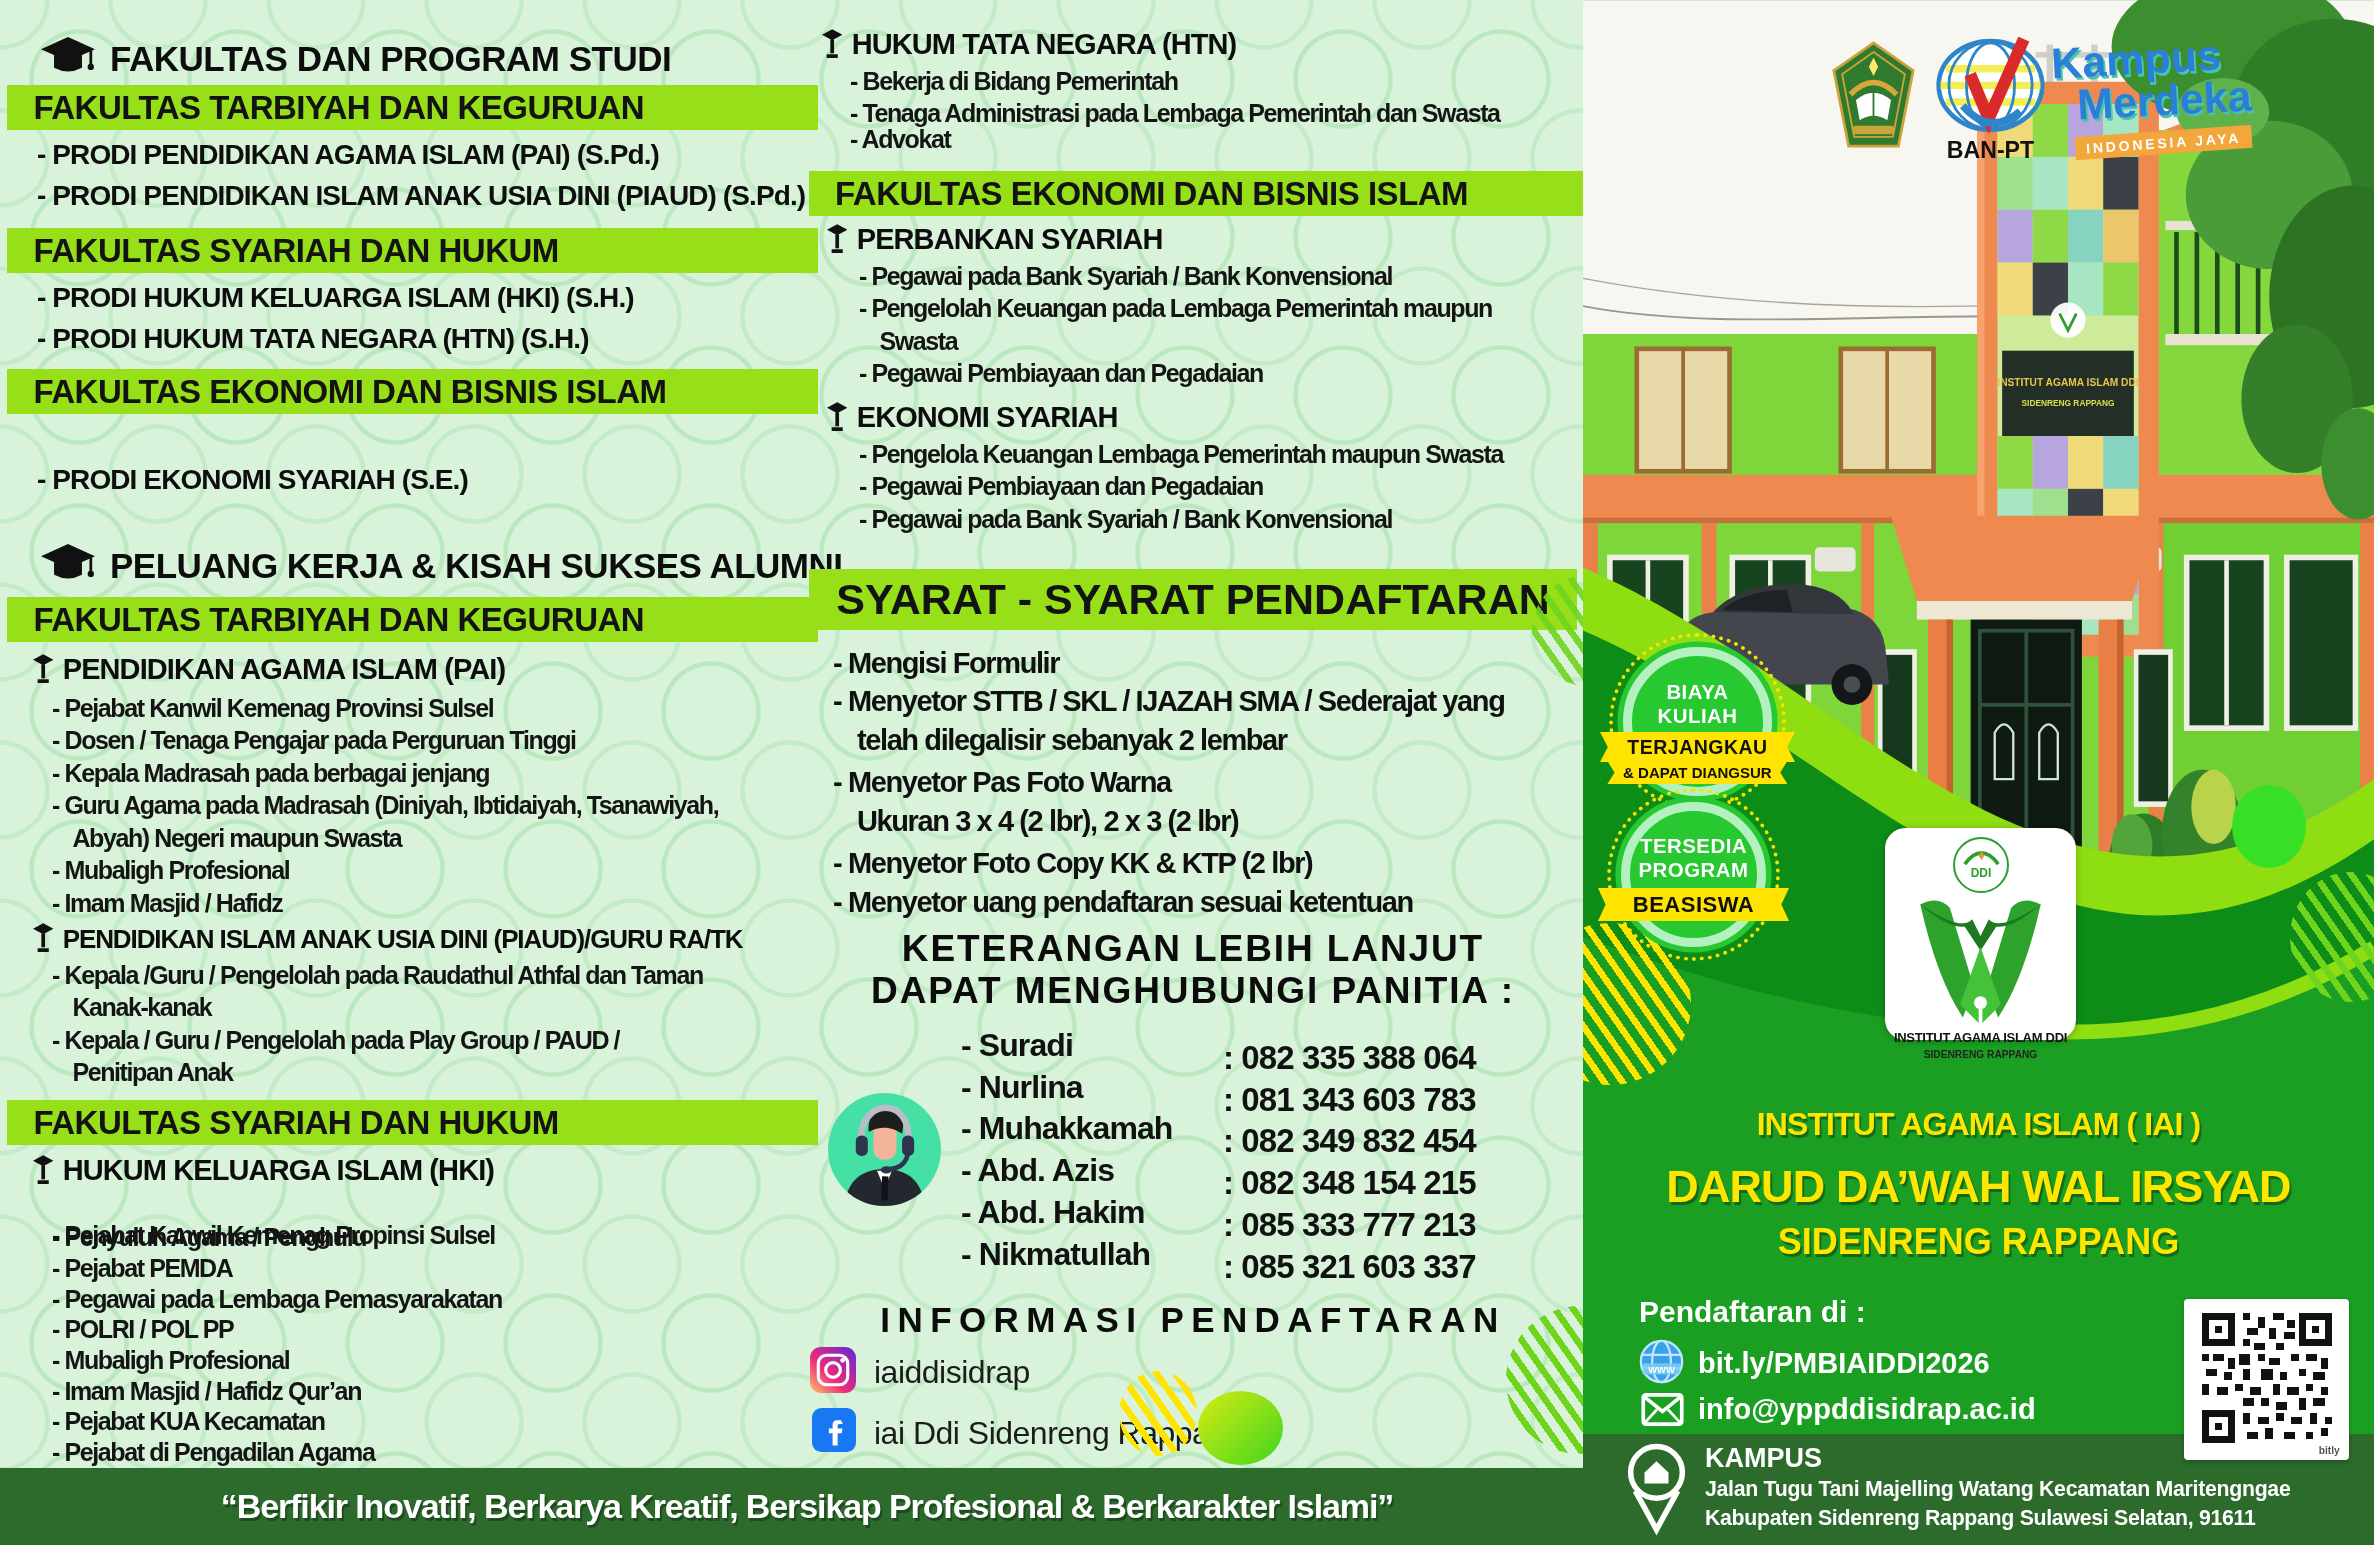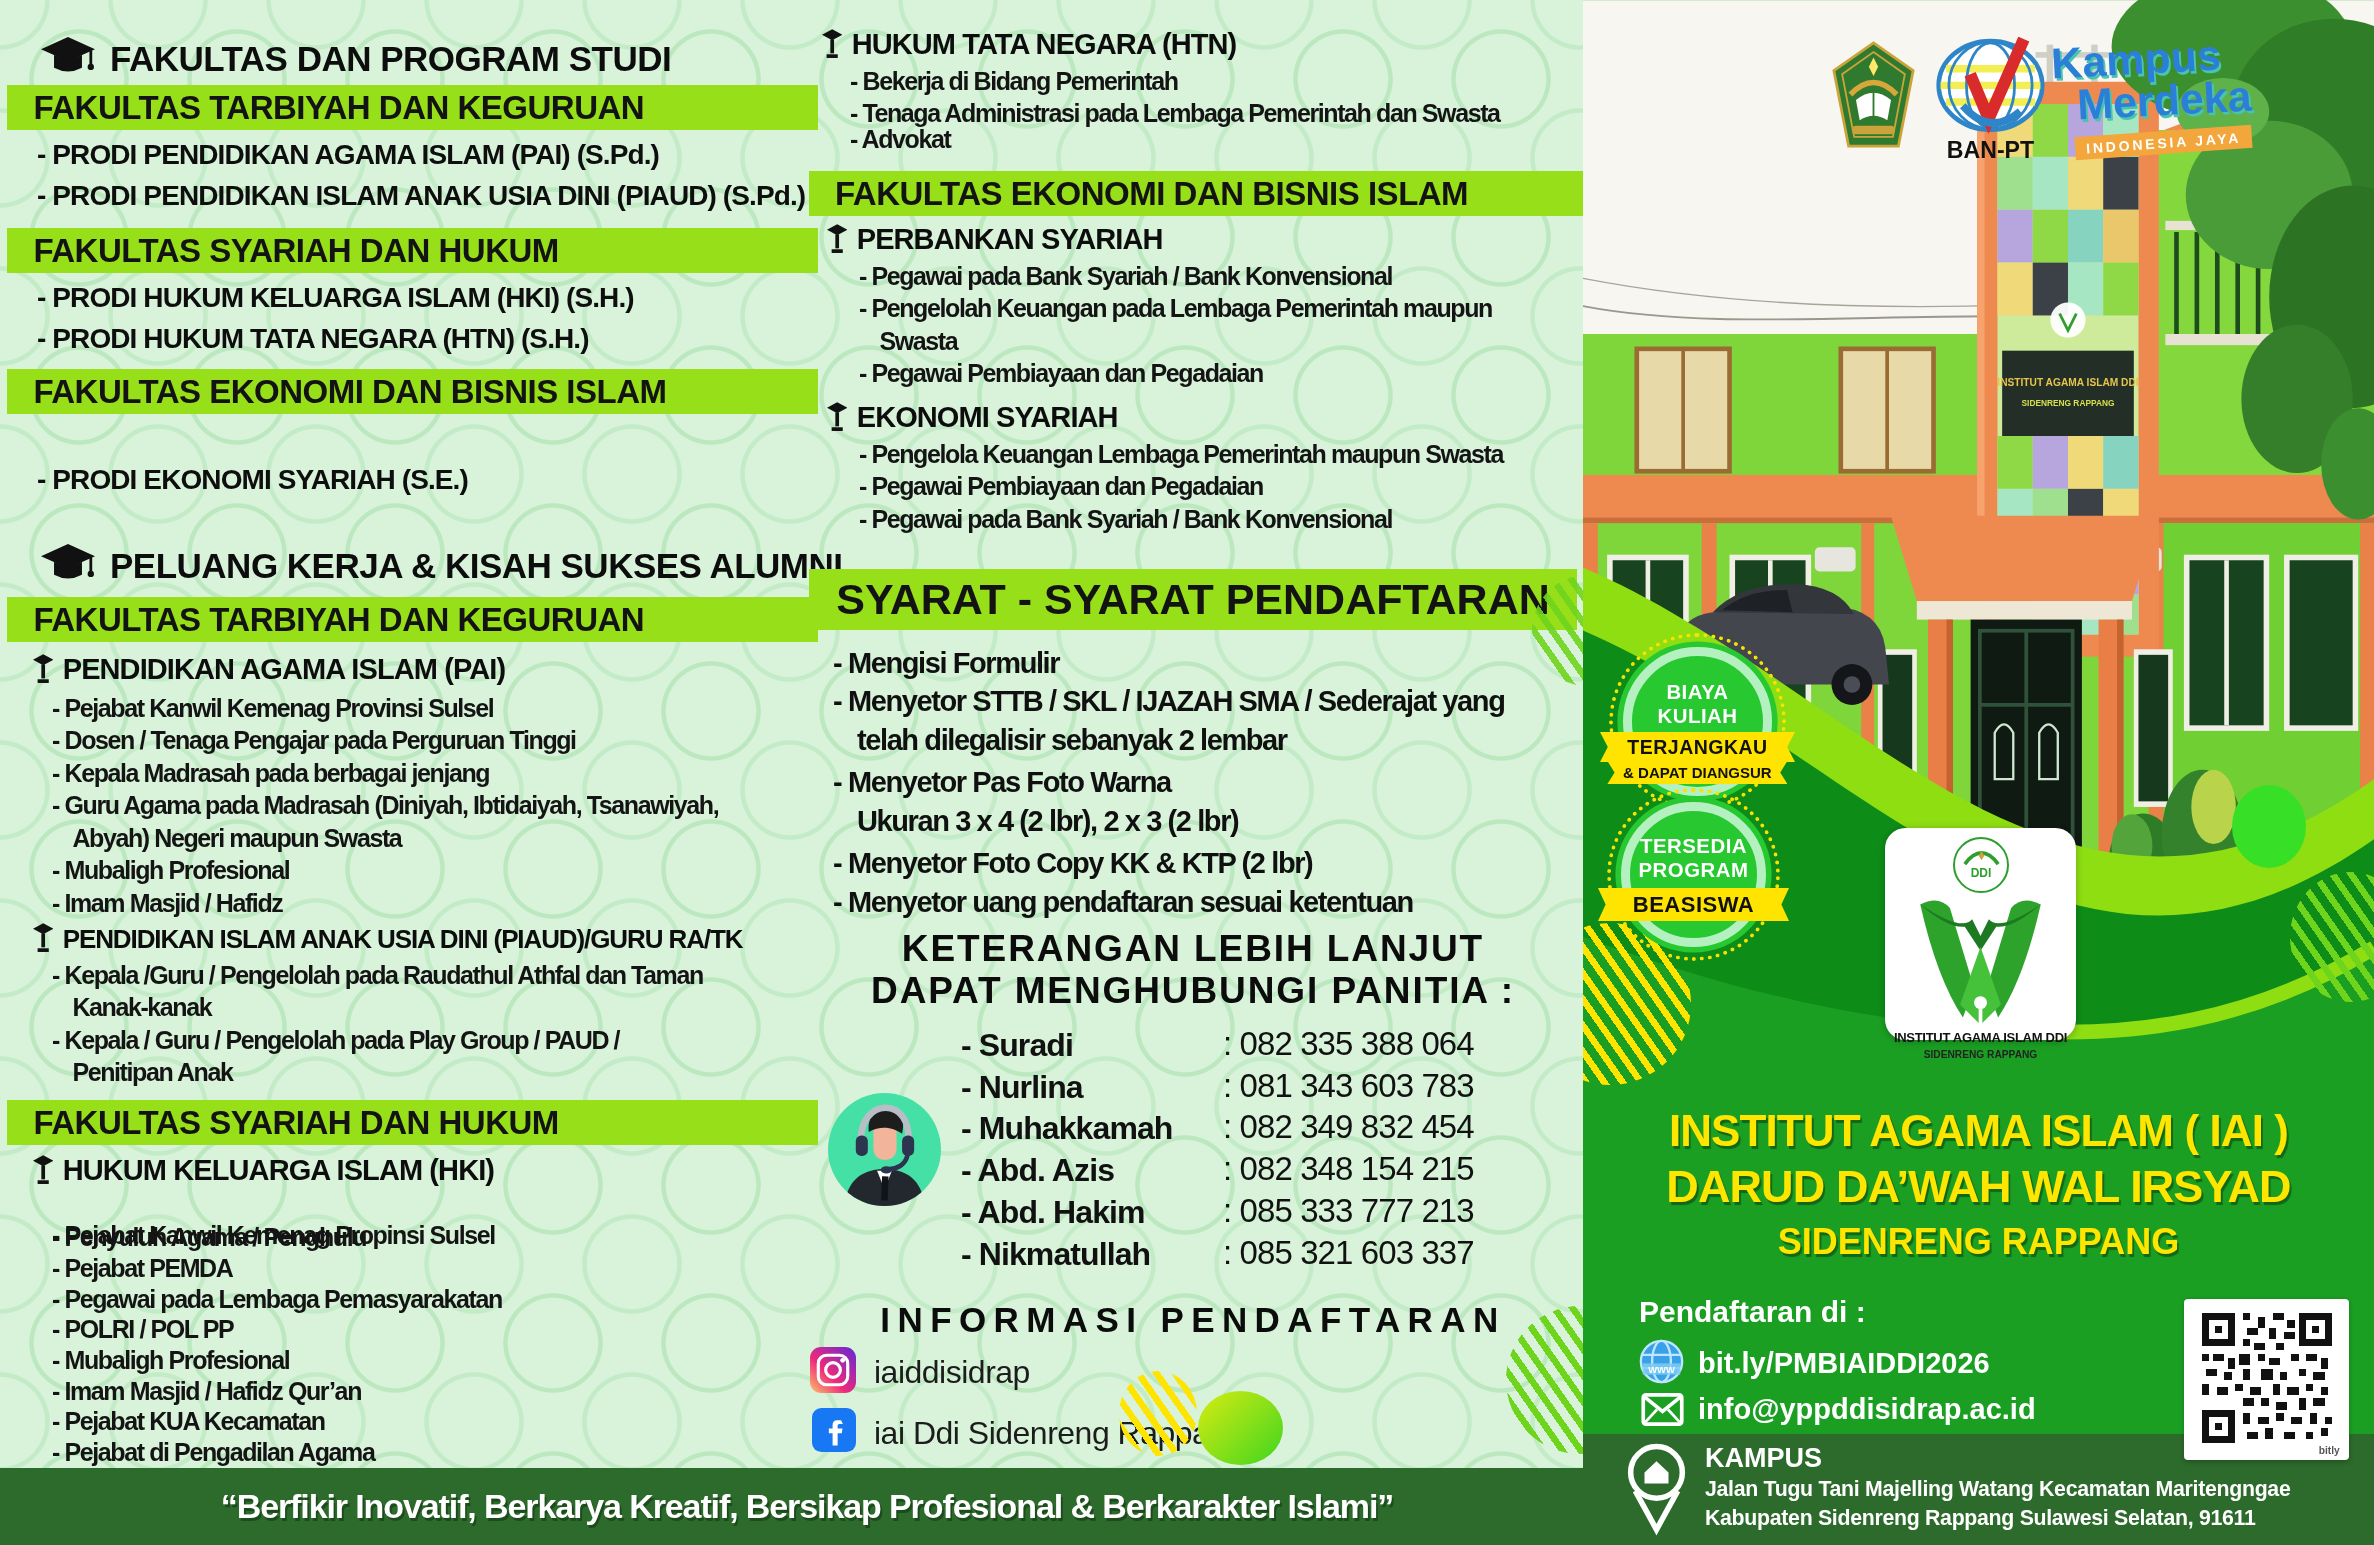--- a/index.html
+++ b/index.html
@@ -18,21 +18,21 @@
     font-size:35px;letter-spacing:-0.5px;color:#0d0d0d;white-space:nowrap;}
   .prodi{position:absolute;font-weight:bold;font-size:28px;letter-spacing:-0.9px;white-space:nowrap;color:#0e0e0e;}
   .sub{position:absolute;display:flex;align-items:center;gap:9.3px;font-weight:bold;font-size:29px;letter-spacing:-0.9px;white-space:nowrap;color:#0d0d0d;}
   .sub.small{font-size:26px;letter-spacing:-1.1px;}
   .bl{position:absolute;font-weight:bold;font-size:25px;letter-spacing:-1.4px;white-space:nowrap;color:#141414;}
   .bl.cont{padding-left:20.4px;}
   .syl{position:absolute;font-weight:bold;font-size:29px;letter-spacing:-1.4px;white-space:nowrap;color:#101010;}
   .syl.cont{padding-left:24px;}
   .centerblock{position:absolute;left:809px;width:768px;text-align:center;font-weight:bold;color:#0c0c0c;}
   .contact-name{position:absolute;left:961px;font-weight:bold;font-size:32px;letter-spacing:-0.9px;white-space:nowrap;}
-  .contact-num{position:absolute;left:1223px;font-weight:normal;font-size:33px;letter-spacing:-0.9px;white-space:nowrap;}
+  .contact-num{position:absolute;left:1223px;font-weight:bold;font-size:33px;letter-spacing:-0.9px;white-space:nowrap;margin-top:14px;}
   .handle{position:absolute;font-size:32px;letter-spacing:-0.5px;color:#1c1c1c;white-space:nowrap;}
   .quotebar{position:absolute;left:0;top:1468px;width:1614px;height:77px;background:#2c6b2b;
     display:flex;align-items:center;justify-content:center;text-align:center;}
   .quotebar span{color:#fff;font-weight:bold;font-size:34px;letter-spacing:-1.1px;white-space:nowrap;
     text-shadow:1.9px 2.8px 0 rgba(20,50,20,.55);}
   
   .rpanel{position:absolute;left:1583px;top:0;width:791px;height:1545px;background:#1b9f23;overflow:hidden;}
   .badge{position:absolute;border-radius:50%;border:4.6px dotted #f7e300;display:flex;align-items:center;justify-content:center;}
   .badge .ring{width:88%;height:88%;border-radius:50%;background:#27c830;border:9.3px solid #b4f0c0;
     box-shadow:0 0 0 5.6px #27c830;display:flex;flex-direction:column;align-items:center;justify-content:flex-start;padding-top:14%;box-sizing:border-box;}
@@ -483,21 +483,21 @@
         <path d="M140,10 Q120,0 108,14 L82,100 L94,132 Q122,90 140,10 Z" fill="#2da32c"></path>
         <path d="M10,10 Q55,40 66,26 L75,44 L84,26 Q95,40 140,10 Q110,36 92,34 L75,60 L58,34 Q40,36 10,10 Z" fill="#1d7a22"></path>
         <path d="M75,56 L97,118 L75,140 L53,118 Z" fill="#45c13a"></path>
         <circle cx="75" cy="116" r="7" fill="#fff"></circle>
         <line x1="75" y1="123" x2="75" y2="140" stroke="#fff" stroke-width="4"></line>
       </svg>
       <div class="abs t" style="left:0;top:202px;width:191px;">INSTITUT AGAMA ISLAM DDI</div>
       <div class="abs s" style="left:0;top:221px;width:191px;">SIDENRENG RAPPANG</div>
     </div>
 
-    <div class="rtitle" style="top:1106px;font-size:44px;letter-spacing:-0.9px;">INSTITUT AGAMA ISLAM ( IAI )</div>
+    <div class="rtitle" style="top:1106px;font-size:32px;letter-spacing:-0.9px;">INSTITUT AGAMA ISLAM ( IAI )</div>
     <div class="rtitle" style="top:1161px;font-size:45px;letter-spacing:-0.9px;">DARUD DA’WAH WAL IRSYAD</div>
     <div class="rtitle" style="top:1221px;font-size:36px;letter-spacing:0;">SIDENRENG RAPPANG</div>
 
     <div class="rwhite" style="left:56px;top:1295px;font-size:30px;">Pendaftaran di :</div>
     <svg class="abs" style="left:56px;top:1339px;" width="45" height="45" viewBox="0 0 48 48">
       <circle cx="24" cy="24" r="22" fill="#3aa0e8"></circle>
       <g stroke="#bfe6ff" stroke-width="2.5" fill="none">
         <ellipse cx="24" cy="24" rx="10" ry="22"></ellipse>
           <ellipse cx="24" cy="24" rx="22" ry="22"></ellipse>
         <line x1="2" y1="17" x2="46" y2="17"></line>

